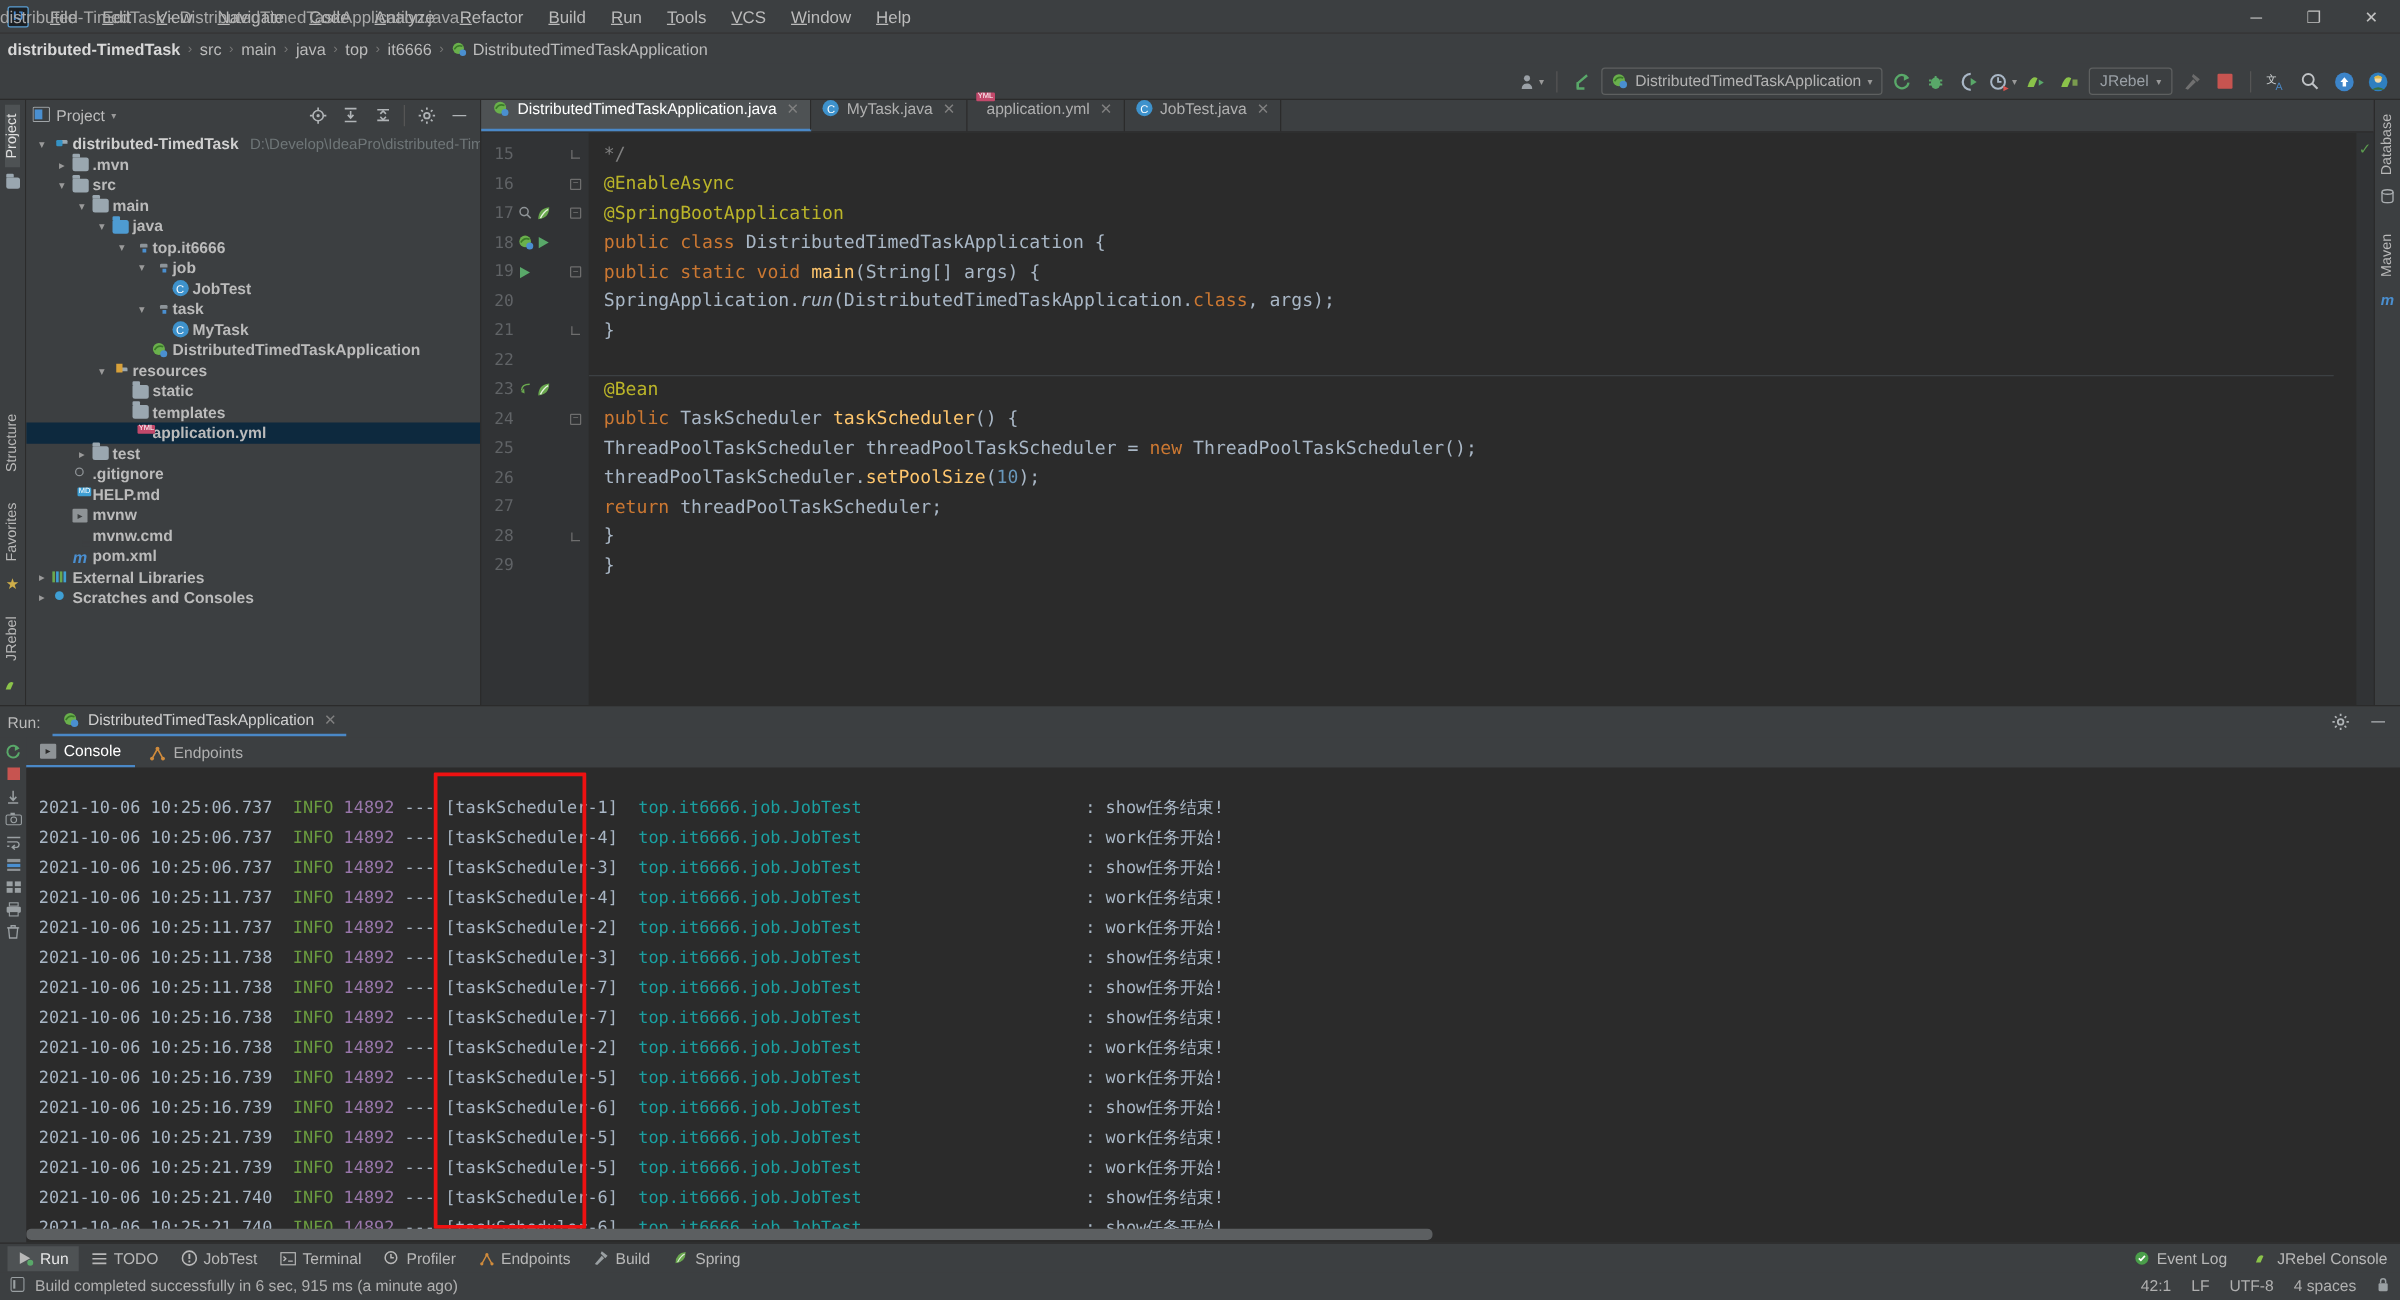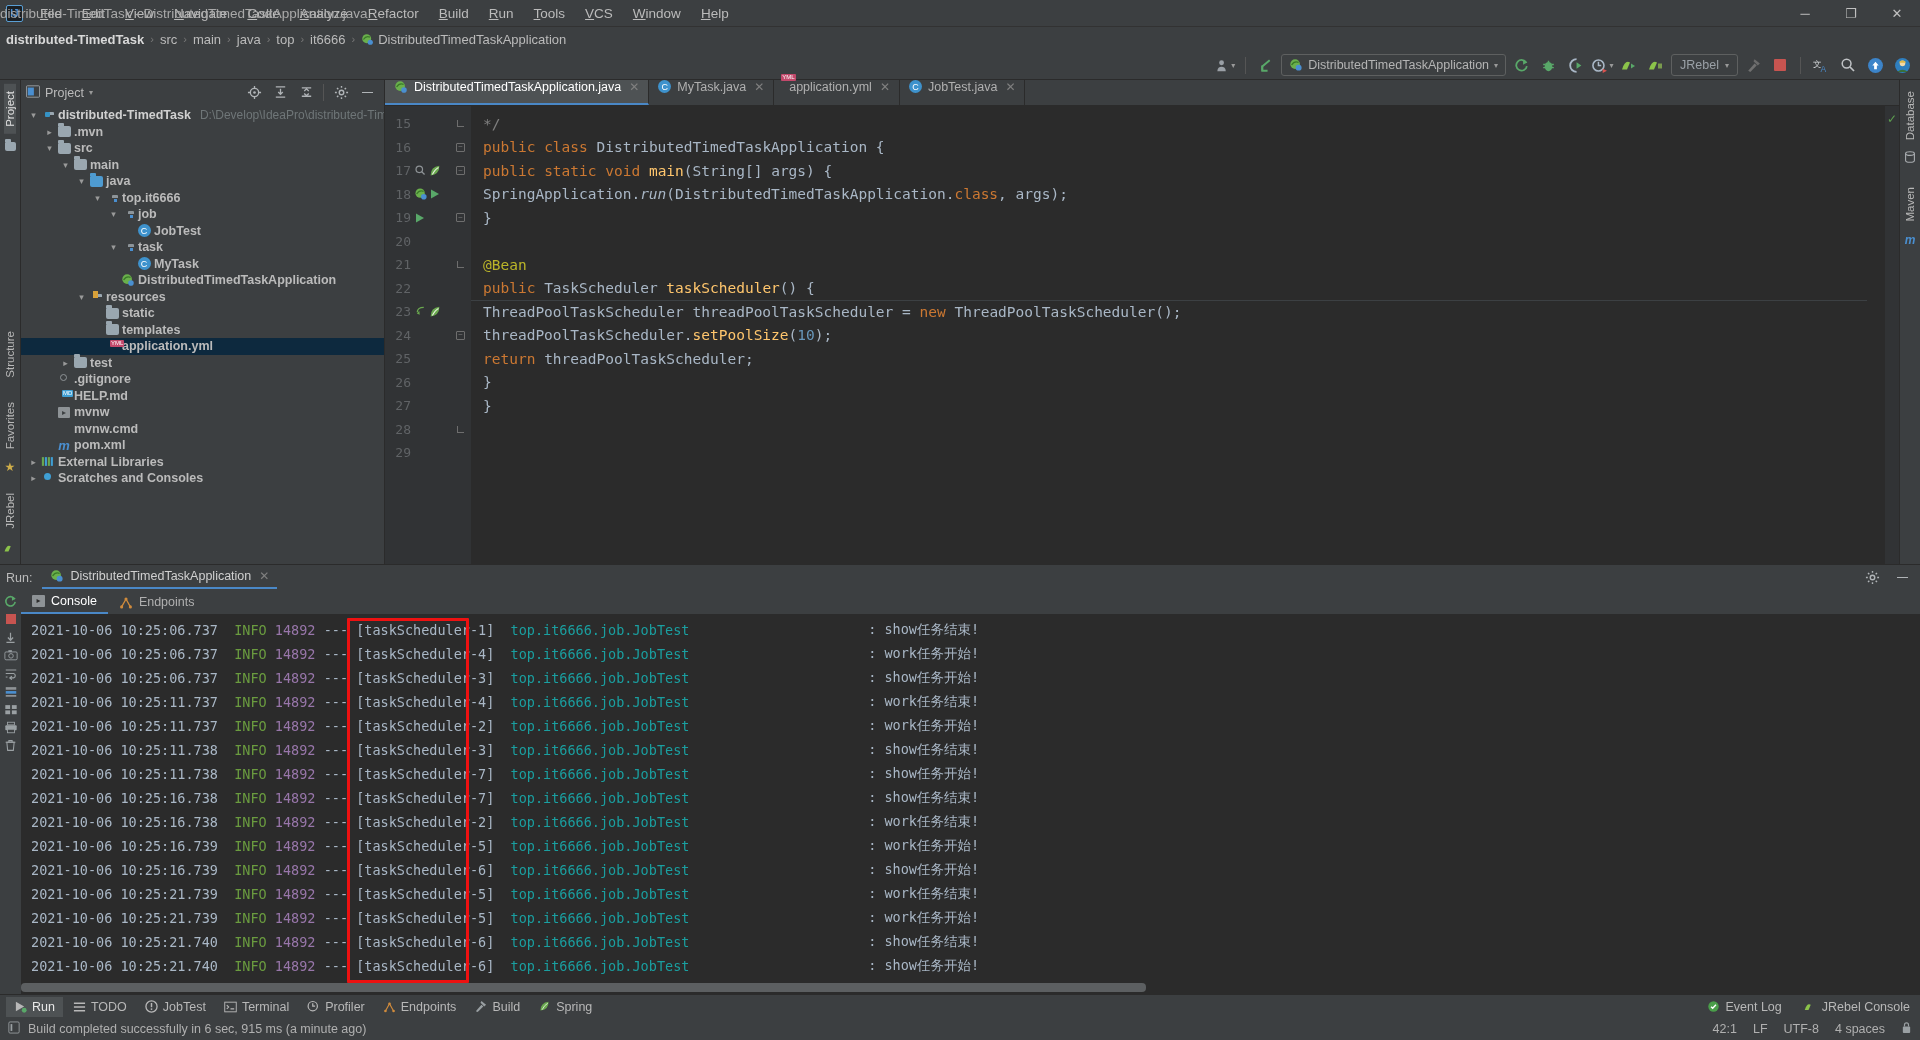--- a/index.html
+++ b/index.html
@@ -204,21 +204,21 @@
   }
   .subtab {
     display: flex; align-items: center; gap: 6px; padding: 0 11px;
     font-size: 12.5px; color: #b0b0b0;
   }
   .subtab.active { color: #ffffff; border-bottom: 2px solid #4a88c7; }
   .console-wrap { flex: 1; display: flex; min-height: 0; }
   .console {
     flex: 1; background: #2b2b2b; position: relative; overflow: hidden;
     font-family: "DejaVu Sans Mono", monospace; font-size: 13.5px;
-    padding-top: 4px; min-width: 0;
+    padding-top: 20px; min-width: 0;
   }
   .logline { height: 24px; display: flex; align-items: center; white-space: pre; padding-left: 10px; }
   .lg-ts { color: #a9b7c6; }
   .lg-lvl { color: #6a9b3f; }
   .lg-pid { color: #9876aa; }
   .lg-dash { color: #a9b7c6; }
   .lg-thread { color: #a9b7c6; }
   .lg-cls { color: #1a9fa0; }
   .lg-msg { color: #a9b7c6; }
   .hl-box {
@@ -849,20 +849,22 @@
                 <span style="display:block;width:7px;height:7px;border-left:1.4px solid #6e6e6e;border-bottom:1.4px solid #6e6e6e"></span>
               </span>
             </div>
             <div class="gline">
               <span class="gnum">29</span>
               <span class="gicons"></span>
             </div>
           </div>
         <div class="codearea" id="codearea" style="position: relative;">
             <div class="cline"> <span class="cmt">*/</span></div>
+            <div class="cline"><span class="a">@EnableAsync</span></div>
+            <div class="cline"><span class="a">@SpringBootApplication</span></div>
             <div class="cline"><span class="k">public</span><span class="s"> </span><span class="k">class</span><span class="s"> </span><span class="s">DistributedTimedTaskApplication</span><span class="s"> {</span></div>
             <div class="cline">    <span class="k">public</span><span class="s"> </span><span class="k">static</span><span class="s"> </span><span class="k">void</span><span class="s"> </span><span class="m">main</span><span class="s">(</span><span class="s">String</span><span class="s">[] </span><span class="s">args</span><span class="s">) {</span></div>
             <div class="cline">        <span class="s">SpringApplication</span><span class="s">.</span><span class="i">run</span><span class="s">(</span><span class="s">DistributedTimedTaskApplication</span><span class="s">.</span><span class="k">class</span><span class="s">, </span><span class="s">args</span><span class="s">);</span></div>
             <div class="cline">    <span class="s">}</span></div>
             <div class="cline">&nbsp;</div>
             <div class="cline">    <span class="a">@Bean</span></div>
             <div class="cline">    <span class="k">public</span><span class="s"> </span><span class="s">TaskScheduler</span><span class="s"> </span><span class="m">taskScheduler</span><span class="s">() {</span></div>
             <div class="cline">        <span class="s">ThreadPoolTaskScheduler</span><span class="s"> </span><span class="s">threadPoolTaskScheduler</span><span class="s"> = </span><span class="k">new</span><span class="s"> </span><span class="s">ThreadPoolTaskScheduler</span><span class="s">();</span></div>
             <div class="cline">        <span class="s">threadPoolTaskScheduler</span><span class="s">.</span><span class="m">setPoolSize</span><span class="s">(</span><span class="n">10</span><span class="s">);</span></div>
             <div class="cline">        <span class="k">return</span><span class="s"> </span><span class="s">threadPoolTaskScheduler</span><span class="s">;</span></div>

